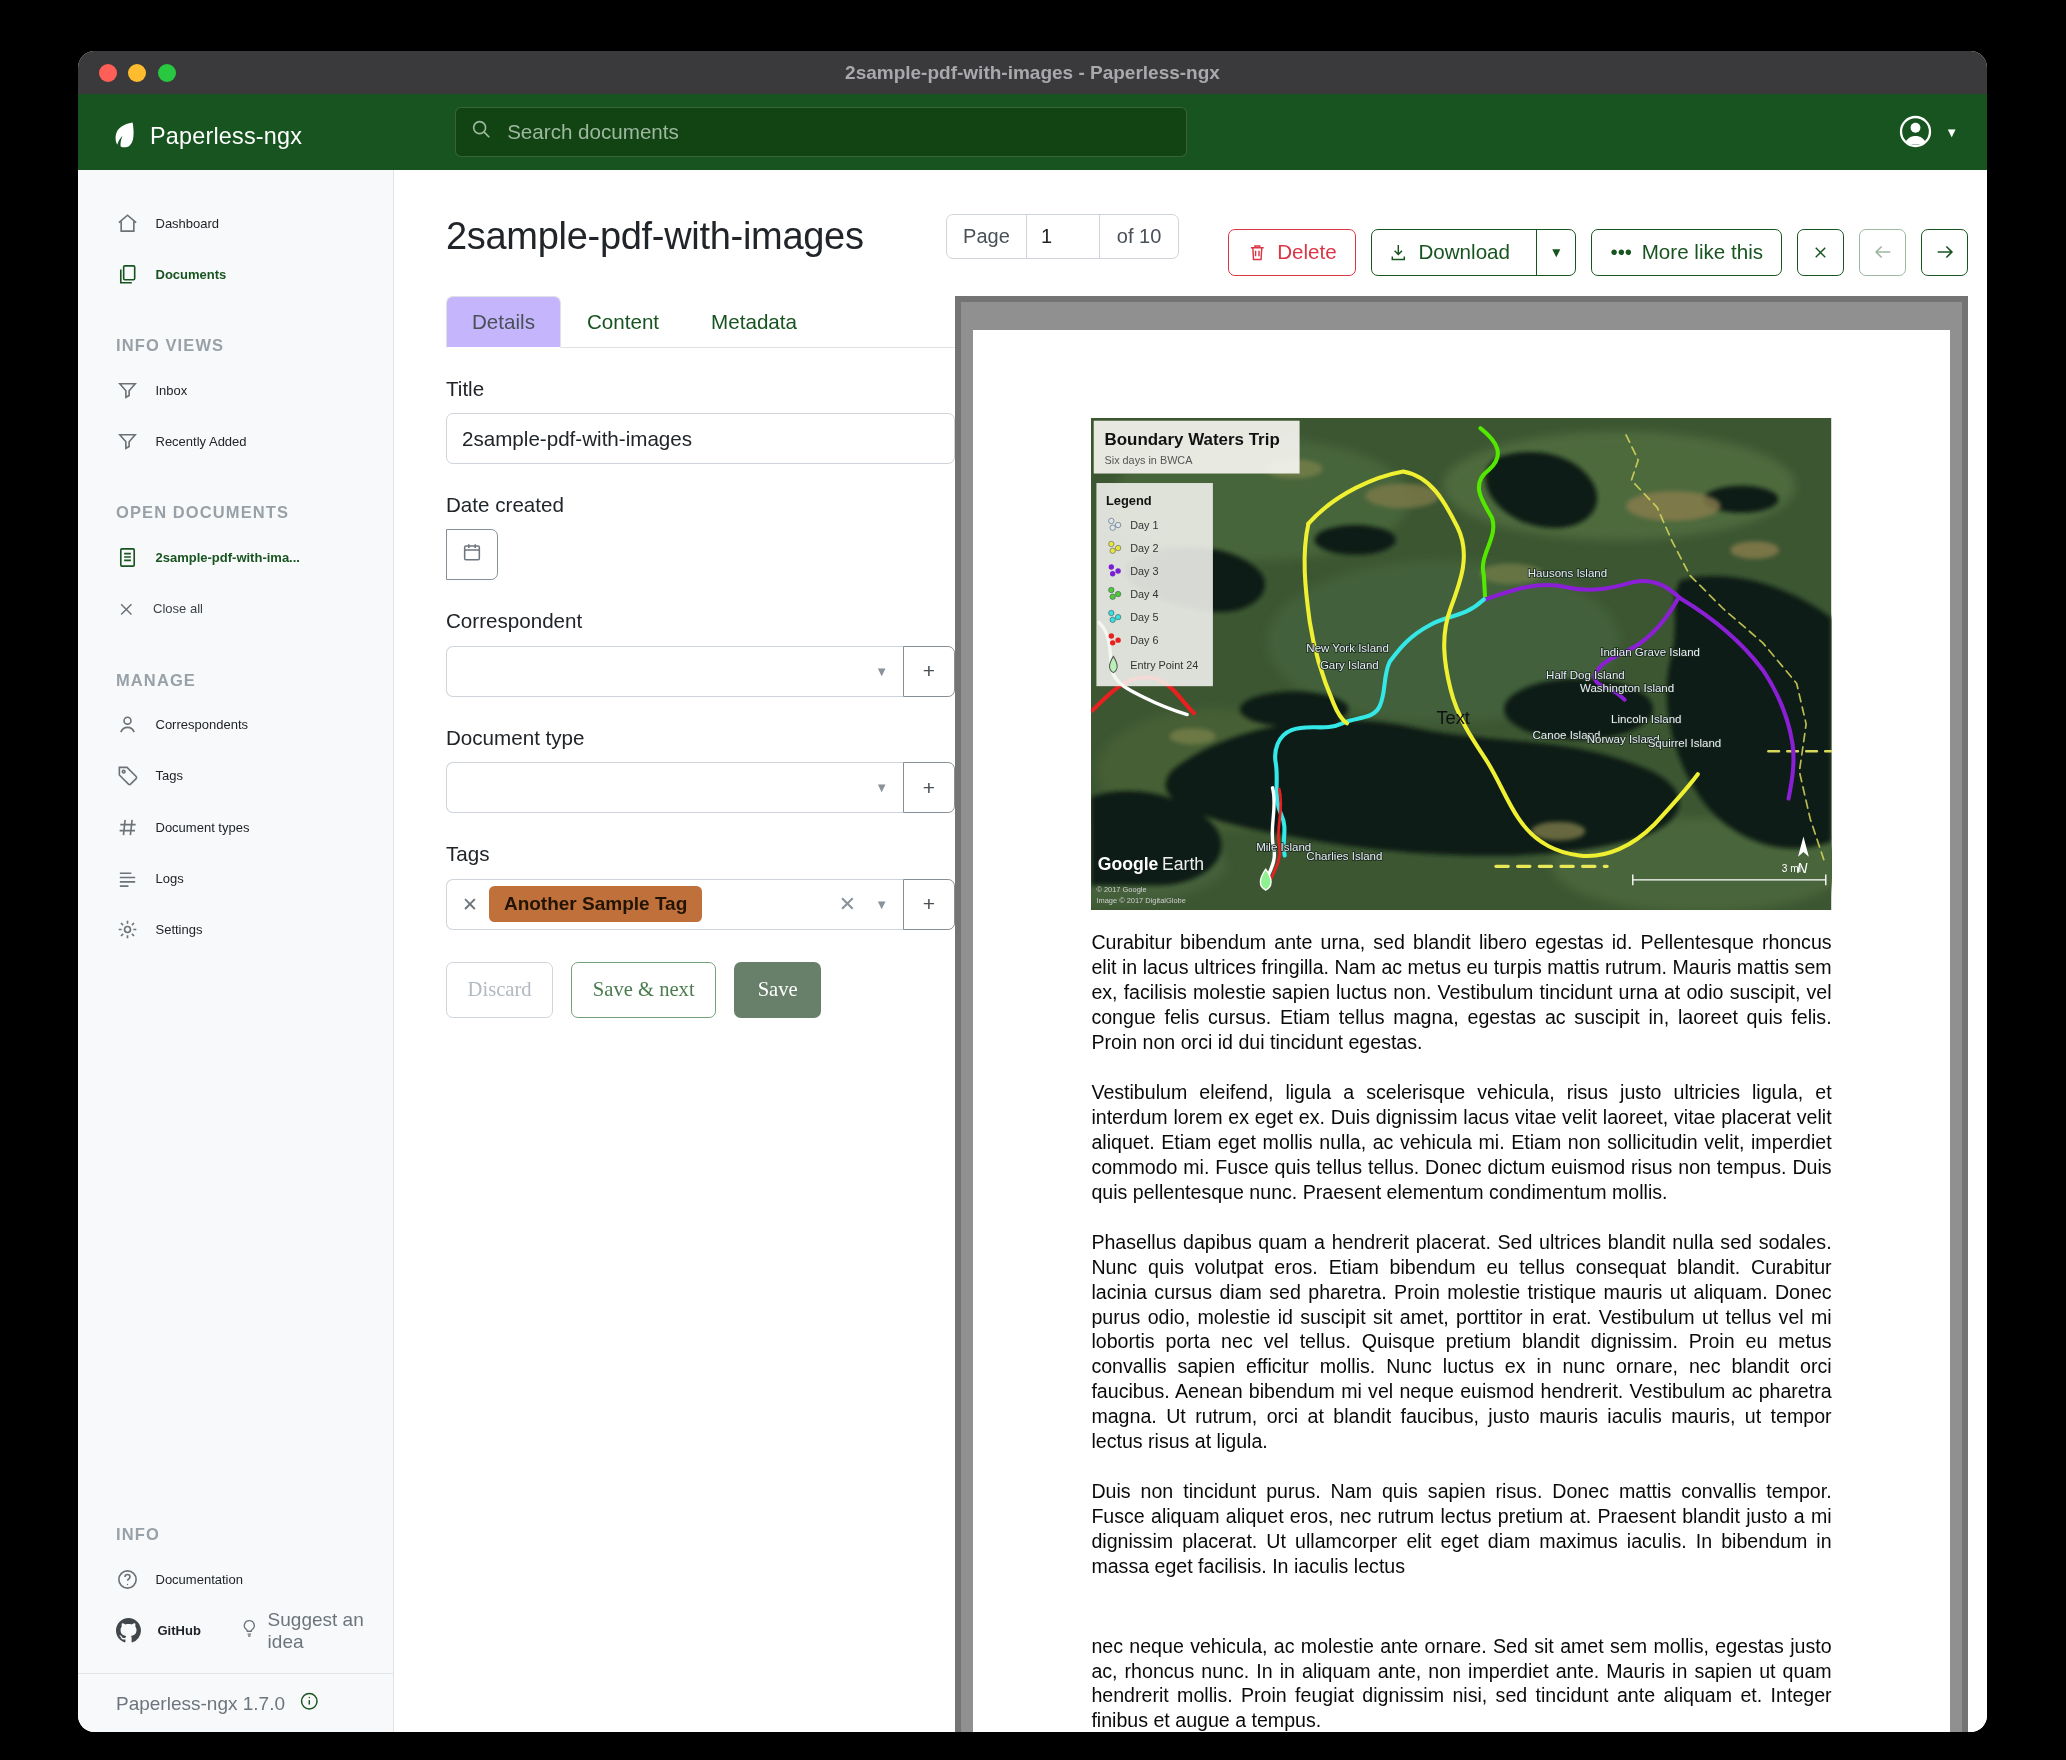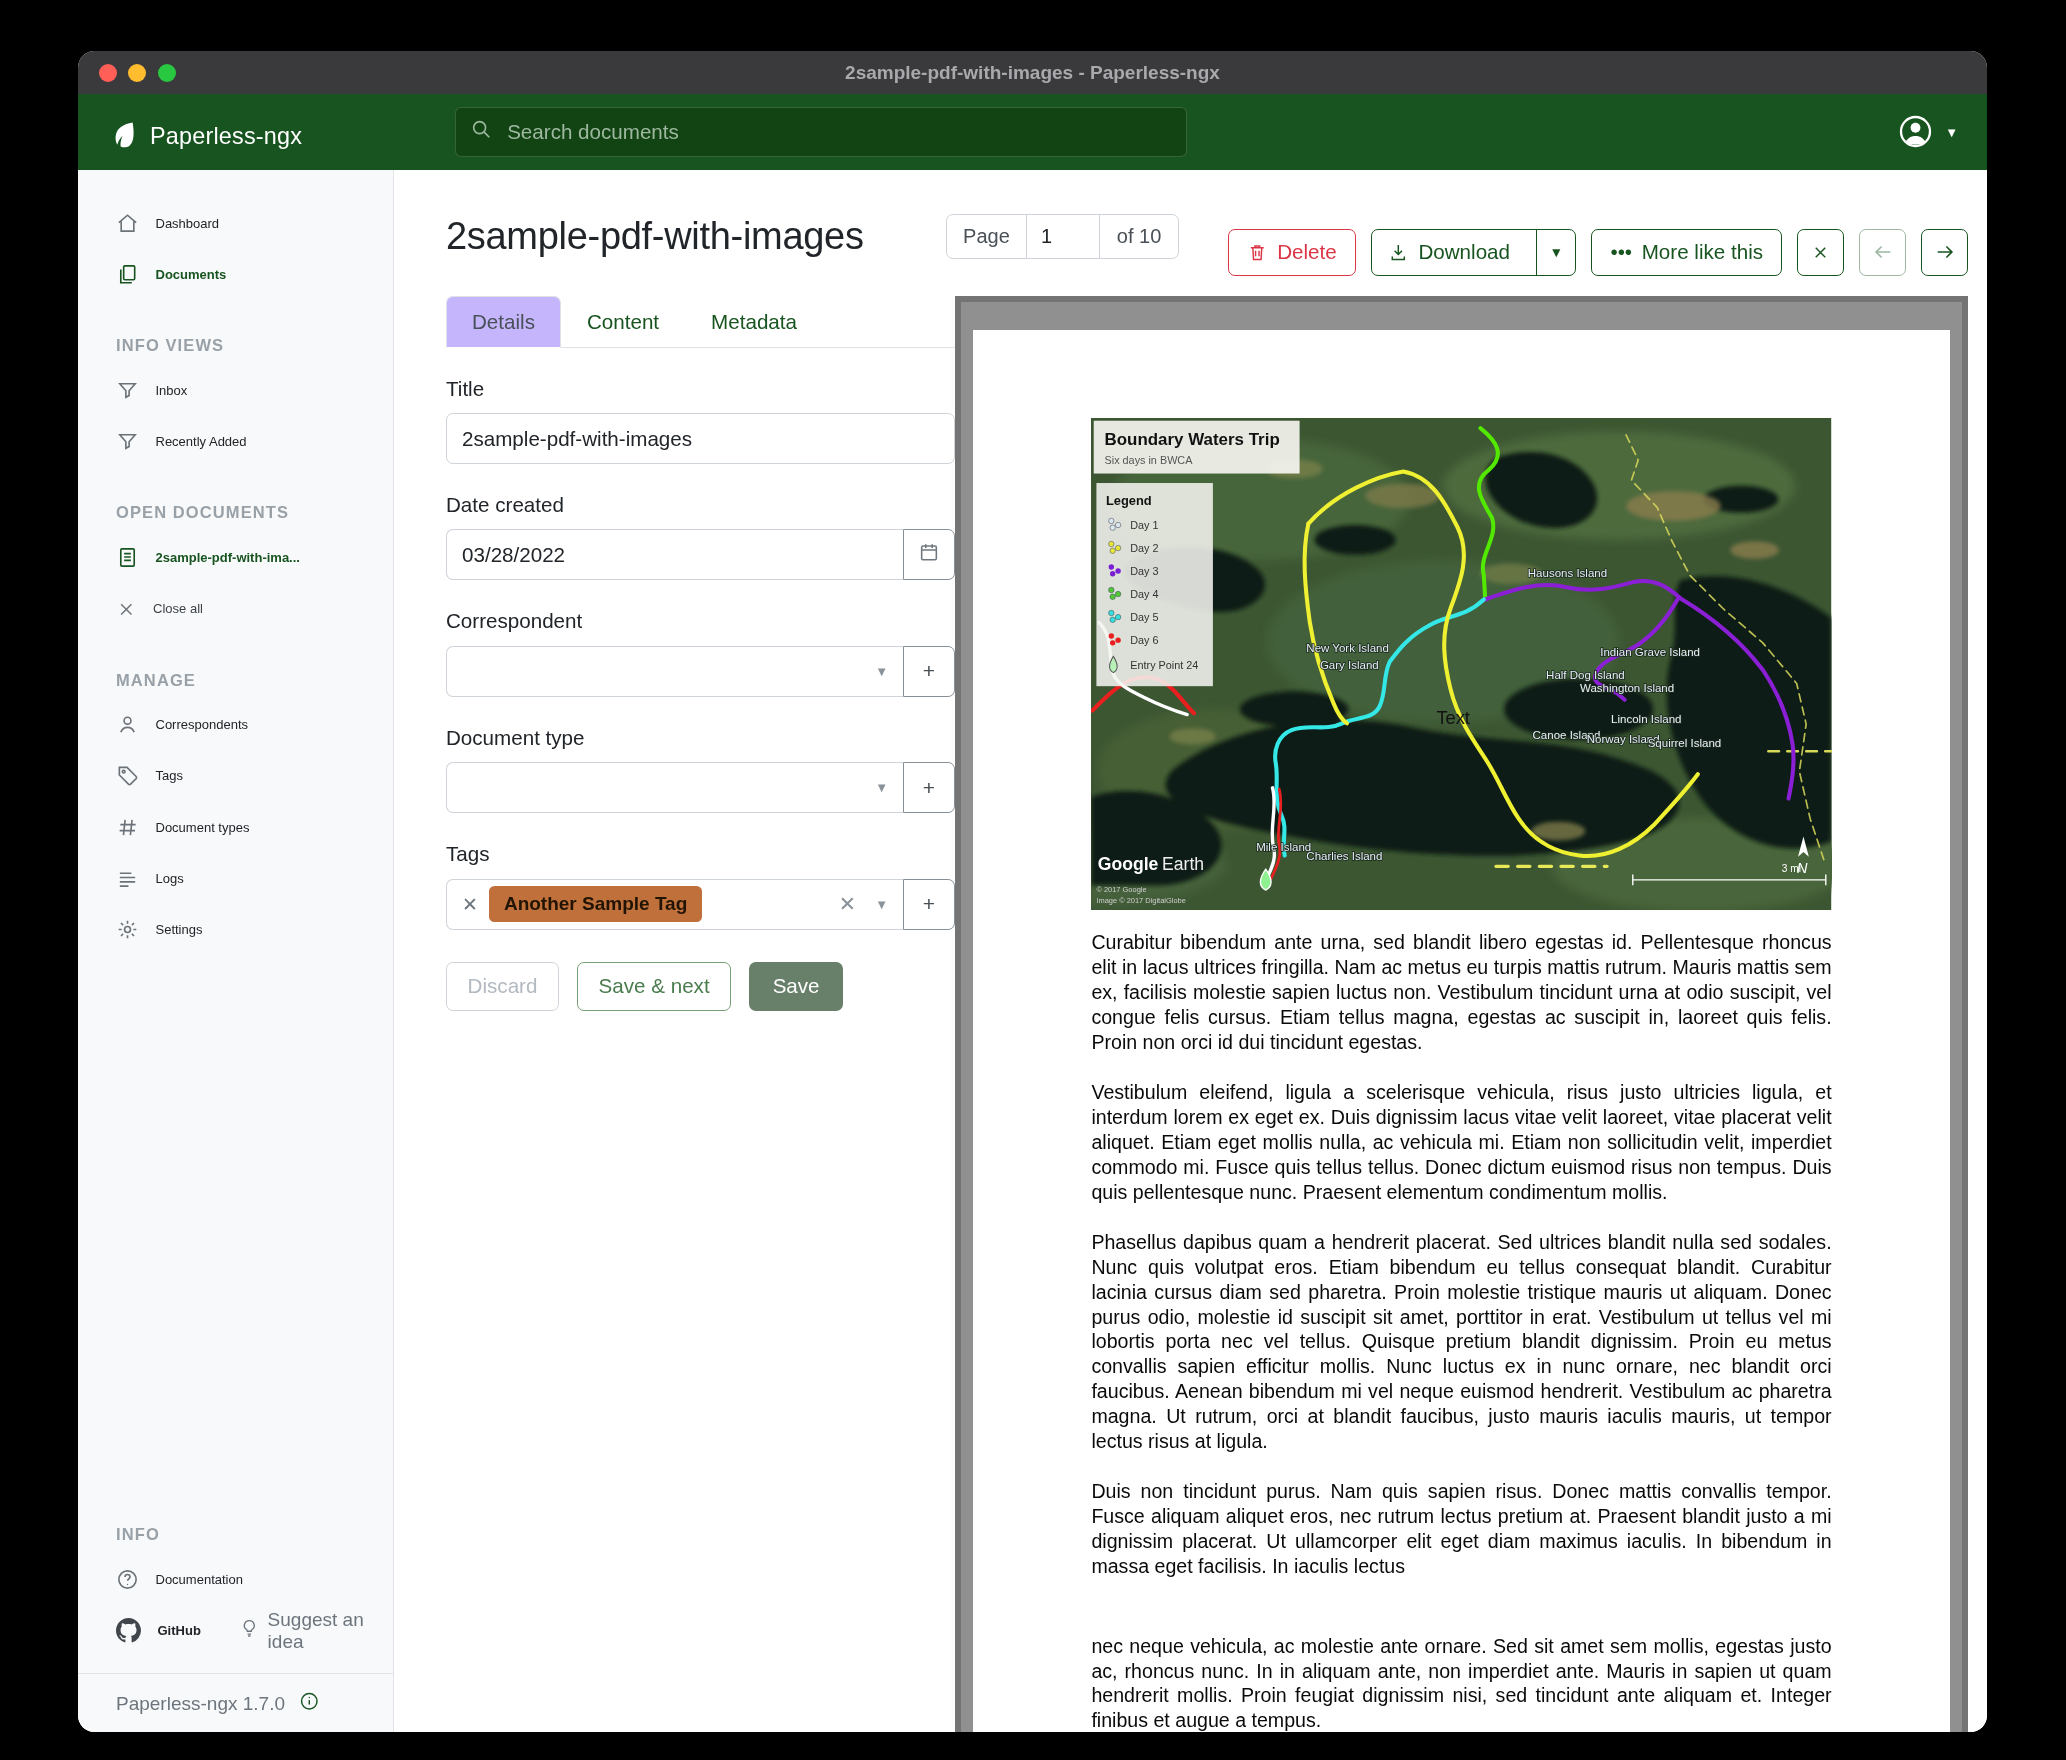--- a/index.html
+++ b/index.html
@@ -83,21 +83,21 @@
   .append{height:51px;min-width:52px;border:1.4px solid #878f96;border-radius:0 6.9px 6.9px 0;background:#fff;
     display:flex;align-items:center;justify-content:center;font-size:21px;color:#495057;cursor:pointer;flex:none;}
   .append .ic{color:#6f777e;}
   .sel-caret{margin-left:auto;font-size:13px;color:#8a929a;}
   .tagbox{gap:0;}
   .tag-x{color:#6c757d;font-size:19px;margin-right:11px;cursor:pointer;}
   .chip{background:#c0703a;color:#221405;font-weight:700;font-size:19px;padding:6.9px 15px;border-radius:5.5px;}
   .tag-right{margin-left:auto;display:flex;align-items:center;gap:19px;color:#8a929a;}
   .tag-clear{font-size:20.6px;color:#8a929a;cursor:pointer;}
   .form-btns{margin-top:32px;display:flex;gap:18px;}
-  .fbtn{height:49px;border-radius:6.9px;font-size:20.6px;padding:0 20.6px;cursor:pointer;font-family:Liberation Sans, sans-serif;text-align:center;}
+  .fbtn{height:56px;border-radius:6.9px;font-size:20.6px;padding:0 20.6px;cursor:pointer;font-family:Liberation Serif, serif;text-align:center;}
   .fbtn-discard{background:#fff;border:1.4px solid #ced4da;color:#b2b9c0;}
   .fbtn-savenext{background:#fff;border:1.4px solid #74a077;color:#4a7c4e;}
   .fbtn-save{background:#68806a;border:none;color:#fff;padding:0 23.4px;}
   
   .preview{flex:1;background:#909090;border:6.2px solid #747474;border-bottom:none;margin-left:0;
     padding:27.5px 12.4px 0;overflow:hidden;display:flex;justify-content:center;}
   .pdf-page{background:#fff;width:100%;max-width:988px;padding:88px 118px 41px;min-height:1581px;}
   .map-wrap{width:100%;margin-bottom:20.6px;}
   .map-wrap svg{display:block;width:100%;height:auto;}
   .pdf-text p{font-size:19.6px;line-height:1.27;color:#0a0a0a;text-align:justify;margin:0 0 25.4px;}
@@ -374,21 +374,20 @@
 
           <div class="field">
             <label>Title</label>
             <input class="fi" value="2sample-pdf-with-images" style="">
           </div>
 
 
           <div class="field">
             <label>Date created</label>
             <div class="igroup">
-              <input class="fi" value="03/28/2022" style="">
               <div class="append">
                 <span class="ic">
                   <svg width="22" height="22" viewBox="0 0 24 24" fill="none" stroke="currentColor" stroke-width="1.7">
                       <rect x="4" y="5.5" width="16" height="15" rx="1.4"></rect>
                       <path d="M4 9.8h16M8.5 3.5v4M15.5 3.5v4"></path>
                     </svg>
                 </span>
               </div>
             </div>
           </div>

